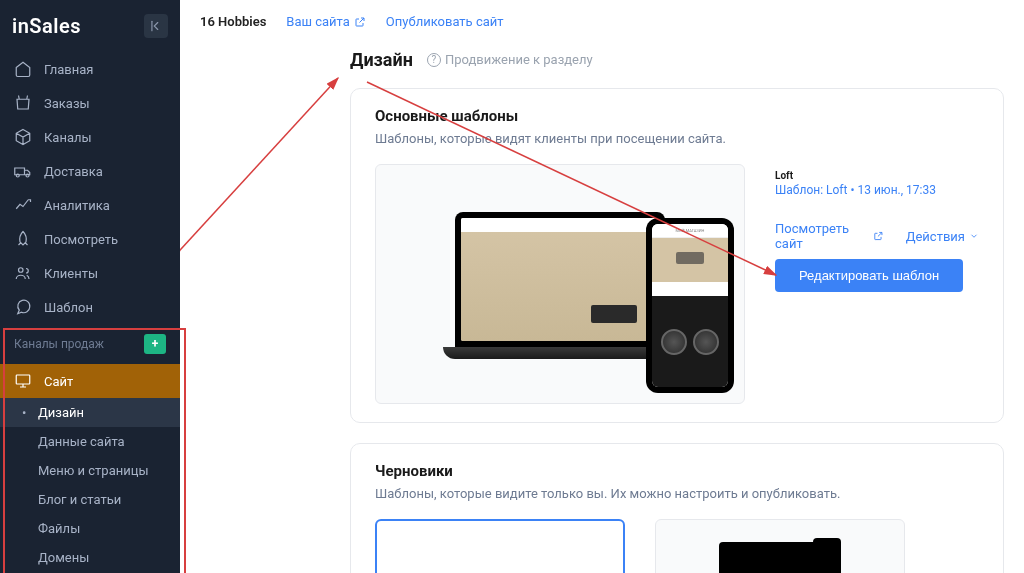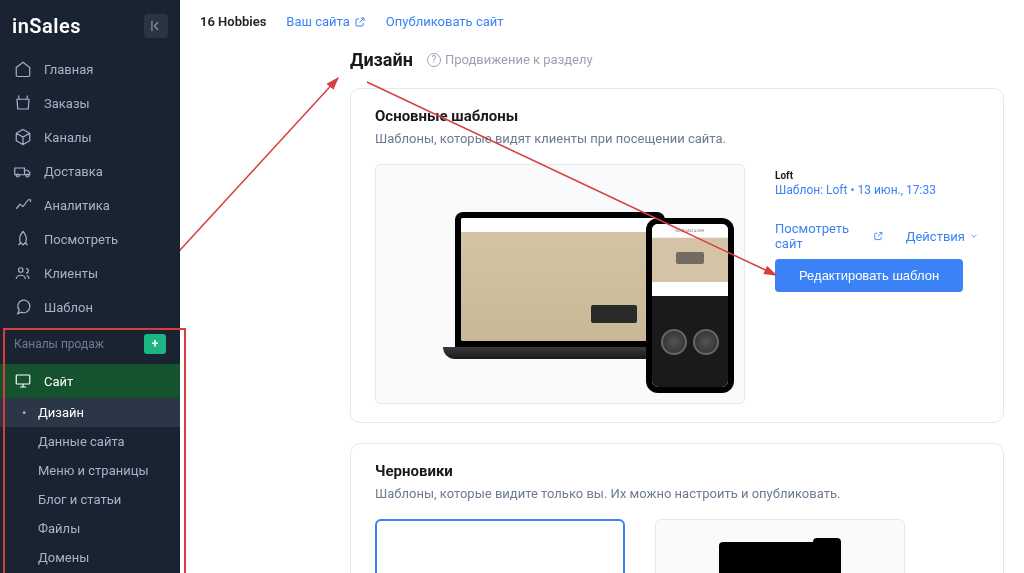--- a/index.html
+++ b/index.html
@@ -6,21 +6,21 @@
     body { font-family: -apple-system, BlinkMacSystemFont, 'Segoe UI', Roboto, Arial, sans-serif; background: #fff; width: 1024px; height: 573px; overflow: hidden; }
     .app { display: flex; height: 100%; }
     
     .sidebar { width: 180px; background: #1a2332; color: #a8b3c7; display: flex; flex-direction: column; font-size: 13px; }
     .sidebar-header { display: flex; align-items: center; justify-content: space-between; padding: 14px 12px; }
     .logo { color: #fff; font-size: 20px; font-weight: 600; letter-spacing: 0.5px; }
     .collapse-btn { width: 24px; height: 24px; border-radius: 4px; background: #2a3544; display: flex; align-items: center; justify-content: center; cursor: pointer; }
     .collapse-btn svg { width: 14px; height: 14px; fill: #8a96ab; }
     
     .nav-item { display: flex; align-items: center; gap: 12px; padding: 8px 14px; cursor: pointer; }
-    .nav-item.active { background: #14532d; color: #fff; }
+    .nav-item.active { background: #a16207; color: #fff; }
     .nav-icon { width: 18px; height: 18px; display: flex; align-items: center; justify-content: center; flex: none; }
     .nav-icon svg { width: 18px; height: 18px; fill: none; stroke: currentColor; stroke-width: 1.6; }
     .nav-label { font-size: 13px; }
     
     .sidebar-section { padding: 10px 14px; display: flex; align-items: center; justify-content: space-between; font-size: 12px; color: #6e7b92; }
     .add-btn { width: 22px; height: 20px; background: #1db584; border-radius: 3px; display: flex; align-items: center; justify-content: center; color: #fff; font-weight: bold; cursor: pointer; }
     
     .subnav { margin-left: 0; }
     .subnav-item { padding: 7px 14px 7px 38px; font-size: 13px; cursor: pointer; position: relative; }
     .subnav-item.with-dot::before { content: '•'; position: absolute; left: 22px; color: #a8b3c7; }

